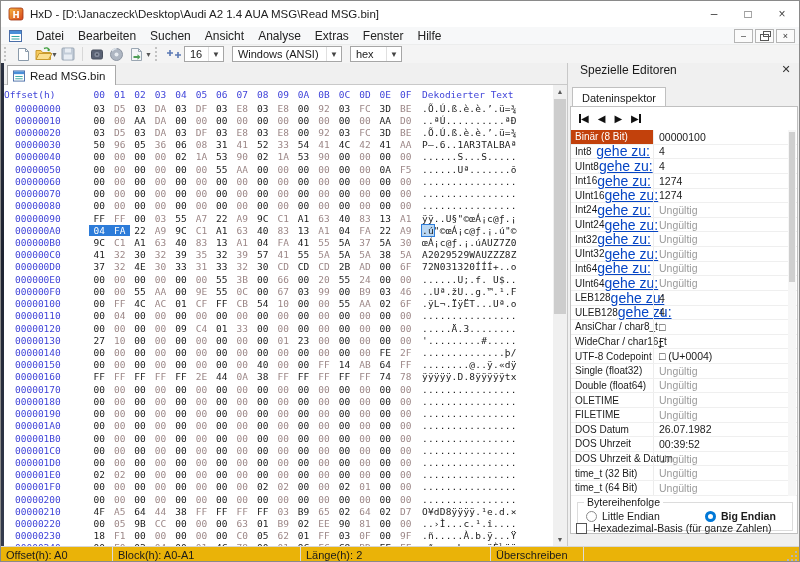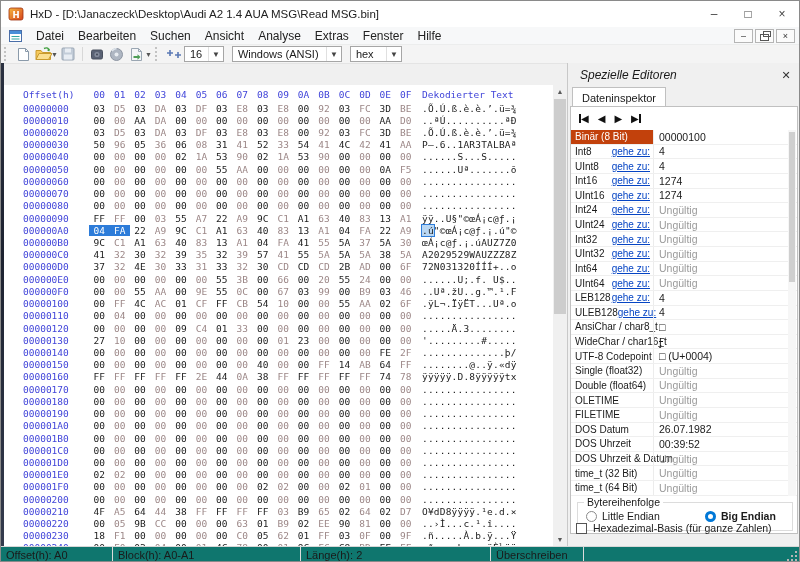--- a/index.html
+++ b/index.html
@@ -32,66 +32,66 @@
   
   #tabbar{position:absolute;left:3px;top:62px;width:563px;height:22px;background:#f0f0f0;border-bottom:1px solid #c9c9c9;box-sizing:border-box;}
   #doc-tab{position:absolute;left:3px;top:2px;height:20px;background:#fff;border:1px solid #a9a9a9;border-bottom:none;display:flex;align-items:center;padding:0 10px 0 5px;font-size:11.5px;}
   #doc-tab .ticon{margin-right:5px;}
   
   #edge{position:absolute;left:0;top:62px;width:3px;height:483px;background:linear-gradient(#2a3040,#1d2230 40%,#343b4d);}
   
   #hexarea{position:absolute;left:3px;top:84px;width:549px;height:461px;background:#fff;overflow:hidden;
            font-family:"DejaVu Sans Mono","Liberation Mono",monospace;font-size:9.5px;}
   #hex-header{display:flex;align-items:center;height:15px;margin-top:2px;color:#4145d9;white-space:pre;}
-  #hex-header .hoff{width:85px;padding-left:19px;box-sizing:border-box;}
+  #hex-header .hoff{width:85px;padding-left:0;box-sizing:border-box;}
   #hex-header .hcol{width:20.45px;text-align:center;flex:0 0 auto;}
   #hex-header .hdec{margin-left:6px;}
   .hexrow{display:flex;align-items:center;height:12.23px;white-space:pre;}
-  .off{width:85px;padding-left:19px;box-sizing:border-box;color:#4145d9;flex:0 0 auto;}
+  .off{width:85px;padding-left:11px;box-sizing:border-box;color:#4145d9;flex:0 0 auto;}
   .b{width:20.45px;text-align:center;flex:0 0 auto;}
   .bA{color:#1c1c1c;}
   .bB{color:#9c8787;}
   .selbyte{background:#2d7cd9;color:#fff !important;}
   .dec{margin-left:6px;color:#1c1c1c;letter-spacing:0.2px;}
   .seltext{background:#b9d7f3;outline:1px solid #2d7cd9;}
   
   #hex-vscroll{position:absolute;left:552px;top:84px;width:14px;height:461px;background:#f0f0f0;}
   .sarrow{position:absolute;left:0;width:14px;height:13px;display:flex;align-items:center;justify-content:center;font-size:7px;color:#5a5a5a;}
   #hex-thumb{position:absolute;left:1px;top:14px;width:12px;height:215px;background:#cdcdcd;}
   
   #panel{position:absolute;left:566px;top:62px;width:234px;height:483px;background:#f0f0f0;border-left:1px solid #c8c8c8;box-sizing:border-box;}
-  #panel-header{position:absolute;left:0;top:0;width:100%;height:24px;display:flex;align-items:center;font-style:italic;}
+  #panel-header{position:absolute;left:0;top:0;width:100%;height:24px;display:flex;}
   #panel-title{font-size:12px;margin-left:12px;flex:1;}
   #panel-close{width:22px;text-align:center;font-size:11px;color:#333;margin-right:4px;}
   #insp-tab{position:absolute;left:4px;top:24px;height:20px;background:#fff;border:1px solid #c0c0c0;border-bottom:none;display:flex;align-items:center;padding:0 9px;font-size:11px;}
   #insp-box{position:absolute;left:2px;top:43px;width:228px;height:428px;background:#fff;border:1px solid #c0c0c0;box-sizing:border-box;}
   #insp-nav{height:22px;display:flex;align-items:center;padding-left:8px;gap:9px;}
   .navbtn{display:flex;align-items:center;font-size:10px;color:#111;}
   .navbar{width:2px;height:9px;background:#111;}
   #insp-table{position:absolute;left:0;top:23px;width:226px;height:366px;overflow:hidden;}
   .insrow{display:flex;height:14.64px;align-items:center;border-bottom:1px solid #efefef;font-size:10.5px;box-sizing:border-box;}
   .ilabel{width:82px;flex:0 0 auto;height:100%;display:flex;align-items:center;padding-left:4px;box-sizing:border-box;white-space:nowrap;font-size:10px;}
   .ilabel .lt{flex:1;}
-  .goto{color:#0645c4;text-decoration:underline;margin-right:3px;font-size:10px;}
+  .goto{color:#0645c4;text-decoration:underline;margin-right:3px;font-size:14px;}
   .ival{flex:1;height:100%;display:flex;align-items:center;border-left:1px solid #ececec;padding-left:5px;white-space:nowrap;overflow:hidden;}
   .invalid{color:#9a9a9a;}
   .selrow .ilabel{background:#c2410c;color:#fff;}
   #insp-vscroll{position:absolute;right:1px;top:23px;width:8px;height:366px;background:#f6f6f6;}
   #insp-thumb{position:absolute;left:1px;top:2px;width:6px;height:150px;background:#cfcfcf;}
   
   #byteorder{position:absolute;left:6px;top:395px;width:214px;height:27px;border:1px solid #dcdcdc;}
   #byteorder-label{position:absolute;left:6px;top:-7px;background:#fff;padding:0 3px;font-size:10.5px;}
   .radio-item{position:absolute;top:7px;display:flex;align-items:center;font-size:10.5px;gap:5px;}
   .radio{width:11px;height:11px;border-radius:50%;box-sizing:border-box;background:#fff;border:1px solid #8a8a8a;}
   .radio.checked{border:3.5px solid #0078d7;}
   
   #hexbasis{position:absolute;left:8px;top:459px;display:flex;align-items:center;gap:6px;font-size:10.5px;}
   .checkbox{width:11px;height:11px;border:1px solid #555;background:#fff;box-sizing:border-box;}
   
-  #statusbar{position:absolute;left:0;top:545px;width:100%;height:17px;background:#0f766e;border-top:1px solid #d7d7d7;font-size:11px;box-sizing:border-box;}
+  #statusbar{position:absolute;left:0;top:545px;width:100%;height:17px;background:#eab308;border-top:1px solid #d7d7d7;font-size:11px;box-sizing:border-box;}
   .seg{position:absolute;top:0;height:16px;display:flex;align-items:center;padding-left:5px;border-right:1px solid #dcdcdc;box-sizing:border-box;}
   #grip-corner{position:absolute;right:1px;bottom:1px;width:12px;height:12px;
      background:radial-gradient(circle at 2px 10px,#b5b5b5 1px,transparent 1.5px),
                 radial-gradient(circle at 6px 10px,#b5b5b5 1px,transparent 1.5px),
                 radial-gradient(circle at 10px 10px,#b5b5b5 1px,transparent 1.5px),
                 radial-gradient(circle at 6px 6px,#b5b5b5 1px,transparent 1.5px),
                 radial-gradient(circle at 10px 6px,#b5b5b5 1px,transparent 1.5px),
                 radial-gradient(circle at 10px 2px,#b5b5b5 1px,transparent 1.5px);}
 </style>
 </head>
@@ -205,20 +205,31 @@
     <div class="combo" style="width:110px">
       <span class="cval">Windows (ANSI)</span>
       <span class="chev">▼</span>
     </div>
     <div class="combo" style="width:52px">
       <span class="cval">hex</span>
       <span class="chev">▼</span>
     </div>
   </div>
 
+  <div id="tabbar">
+    <div id="doc-tab">
+      <svg class="ticon" width="12" height="12" viewBox="0 0 13 12">
+        <rect x="0.5" y="0.5" width="12" height="11" fill="#fff" stroke="#4a6ea8"></rect>
+        <rect x="1" y="1" width="11" height="3" fill="#4a90d9"></rect>
+        <rect x="2.5" y="6" width="8" height="1" fill="#35a8a0"></rect>
+        <rect x="2.5" y="8.5" width="8" height="1" fill="#35a8a0"></rect>
+      </svg>
+      <span>Read MSG.bin</span>
+    </div>
+  </div>
 
   <div id="edge"></div>
 
   <div id="hexarea">
     <div id="hex-header">
       <span class="hoff">Offset(h)</span>
       <span id="hex-header-cols" style="display:flex"><span class="hcol">00</span><span class="hcol">01</span><span class="hcol">02</span><span class="hcol">03</span><span class="hcol">04</span><span class="hcol">05</span><span class="hcol">06</span><span class="hcol">07</span><span class="hcol">08</span><span class="hcol">09</span><span class="hcol">0A</span><span class="hcol">0B</span><span class="hcol">0C</span><span class="hcol">0D</span><span class="hcol">0E</span><span class="hcol">0F</span></span>
       <span class="hdec">Dekodierter Text</span>
     </div>
     <div id="hex-rows">

